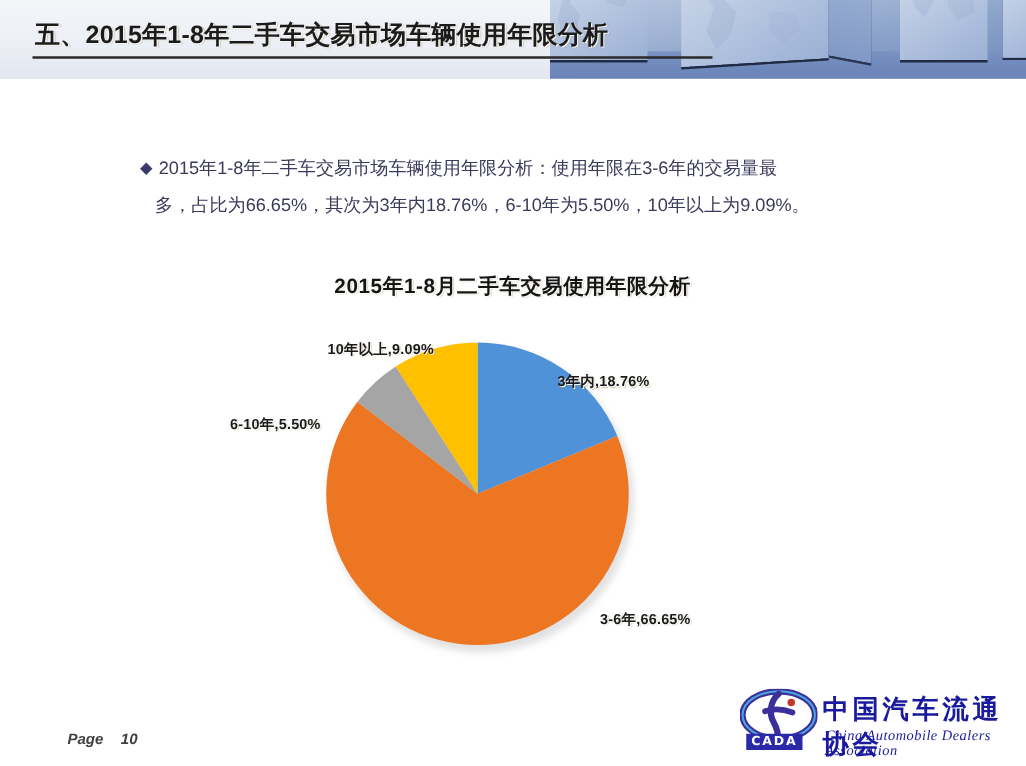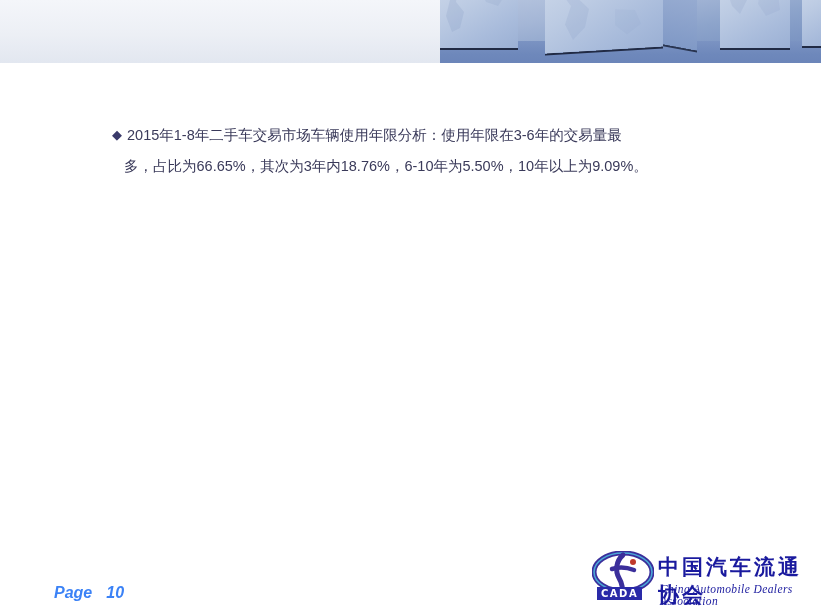--- a/index.html
+++ b/index.html
@@ -161,24 +161,24 @@
   }
   #label-3nian  { left: 296px; top: 88px; }
   #label-36     { left: 330px; top: 278px; }
   #label-610    { left: 34px;  top: 122px; }
   #label-10plus { left: 112px; top: 62px;  }
 
   
   #footer-page {
     position: absolute;
     left: 54px; top: 584px;
-    font-size: 16px;
+    font-size: 12px;
     font-style: italic;
     font-weight: bold;
-    color: #3b82f6;
+    color: #404040;
   }
   #footer-page .pg-num { margin-left: 14px; }
 
   
   #logo {
     position: absolute;
     left: 592px; top: 549px;
     width: 222px; height: 58px;
   }
   #logo-emblem {
@@ -247,29 +247,55 @@
       <div class="cube" id="cube-c">
         <svg class="map" viewBox="0 0 70 78" preserveAspectRatio="none">
           <path d="M10 14 L24 12 L28 28 L20 44 L12 36 L8 24 Z" fill="#7188b6" opacity=".45"></path>
           <path d="M40 20 L58 24 L60 40 L46 46 L38 34 Z" fill="#7188b6" opacity=".35"></path>
         </svg>
       </div>
 
       <div class="cube" id="cube-d"></div>
     </div>
 
+    <div id="title-wrap">
+      <div id="slide-title">五、2015年1-8年二手车交易市场车辆使用年限分析</div>
+      <div id="title-rule"></div>
+    </div>
   </div>
 
   <div id="bullet-block">
     <div id="bullet-line1">
       <span id="bullet-marker">◆</span><span>2015年1-8年二手车交易市场车辆使用年限分析：使用年限在3-6年的交易量最</span>
     </div>
     <div id="bullet-line2">多，占比为66.65%，其次为3年内18.76%，6-10年为5.50%，10年以上为9.09%。</div>
   </div>
 
+  <div id="chart-area">
+
+    <div id="chart-title">2015年1-8月二手车交易使用年限分析</div>
+
+    <div id="pie-wrap">
+      <div id="pie-shadow"></div>
+      <svg id="pie-svg" width="244" height="244" viewBox="0 0 244 244">
+          <path d="M 122 122 L 122.00000000000001 1 A 121 121 0 0 1 233.8184954637308 75.76555318566454 Z" fill="#4F92D8"></path>
+          <path d="M 122 122 L 233.8184954637308 75.76555318566454 A 121 121 0 1 1 25.973399563030938 48.38008415843784 Z" fill="#ED7623"></path>
+          <path d="M 122 122 L 25.973399563030938 48.38008415843784 A 121 121 0 0 1 56.588275521608566 20.20458605240114 Z" fill="#A5A5A5"></path>
+          <path d="M 122 122 L 56.588275521608566 20.20458605240114 A 121 121 0 0 1 121.99999999999997 1 Z" fill="#FFC000"></path>
+        </svg>
+    </div>
+
+    <div class="pie-label" id="label-3nian">3年内,18.76%</div>
+
+    <div class="pie-label" id="label-36">3-6年,66.65%</div>
+
+    <div class="pie-label" id="label-610">6-10年,5.50%</div>
+
+    <div class="pie-label" id="label-10plus">10年以上,9.09%</div>
+  </div>
 
   <div id="footer-page">
     <span>Page</span><span class="pg-num">10</span>
   </div>
 
   <div id="logo">
     <svg id="logo-emblem" viewBox="0 0 62 52">
       <ellipse cx="31" cy="21" rx="29" ry="19" fill="none" stroke="#3b2f9b" stroke-width="5"></ellipse>
       <ellipse cx="31" cy="21" rx="29" ry="19" fill="none" stroke="#4aa8d8" stroke-width="1.6"></ellipse>
       <path d="M31 4 C24 10 23 20 27 27 C30 32 31 38 30 44" fill="none" stroke="#3b2f9b" stroke-width="5" stroke-linecap="round"></path>

